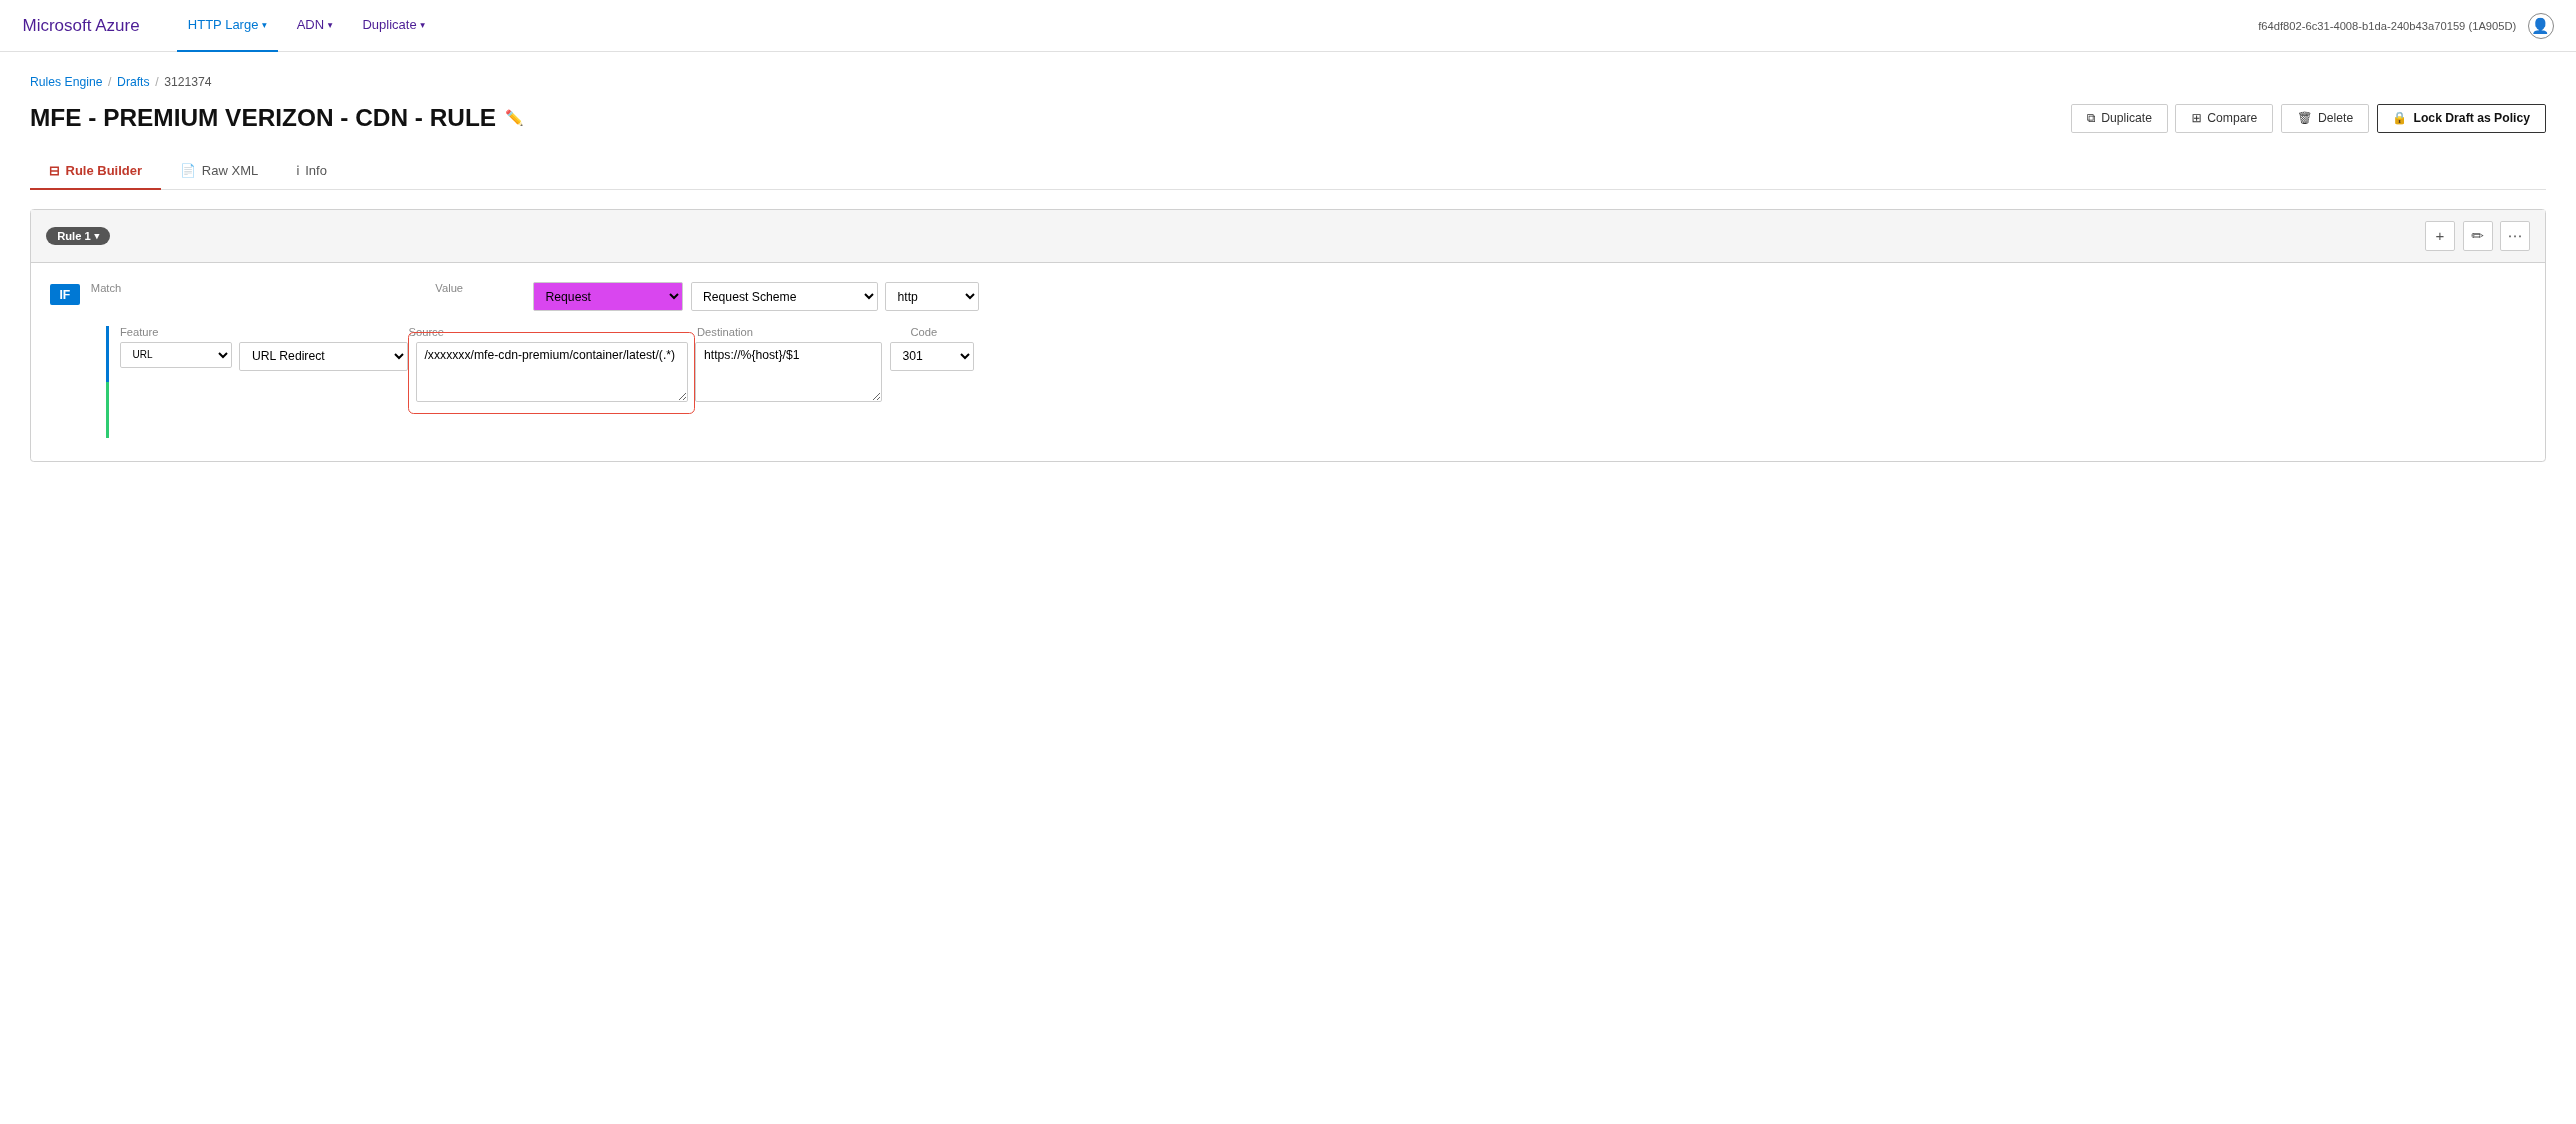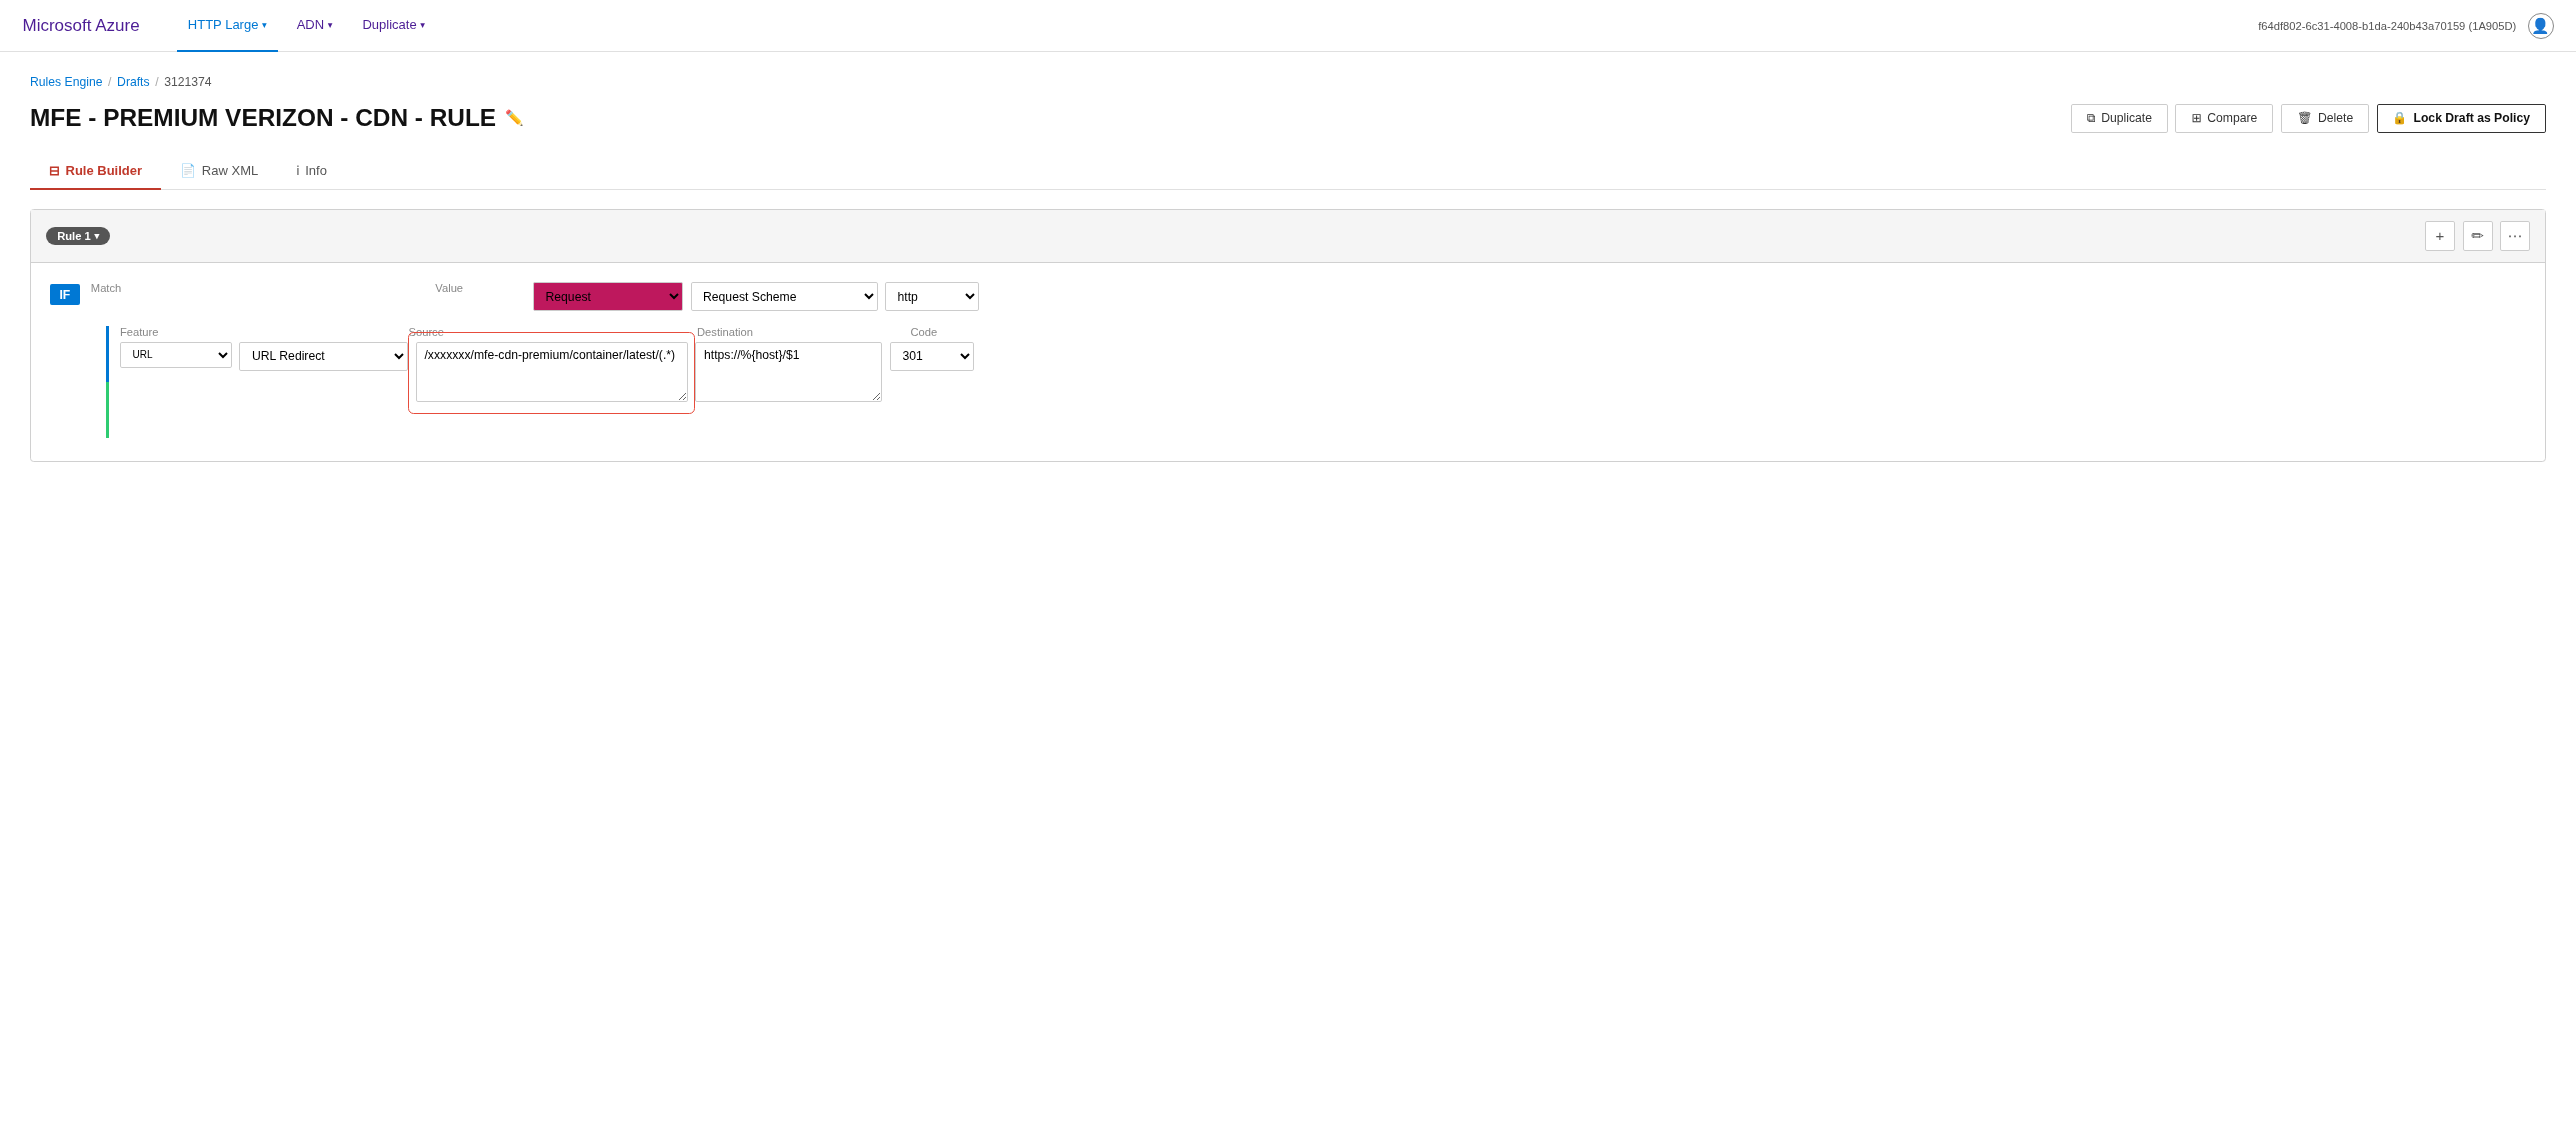--- a/index.html
+++ b/index.html
@@ -240,21 +240,21 @@
       display: flex;
       align-items: center;
       gap: 7.5px;
     }
     .select-wide {
       width: 150px;
       padding: 5.6px 7.5px;
       border: 0.9px solid #ccc;
       border-radius: 1.9px;
       font-size: 12.2px;
-      background: #be185d;
+      background: #d946ef;
       cursor: pointer;
     }
     .select-medium {
       width: 187px;
       padding: 5.6px 7.5px;
       border: 0.9px solid #ccc;
       border-radius: 1.9px;
       font-size: 12.2px;
       background: #fff;
       cursor: pointer;

